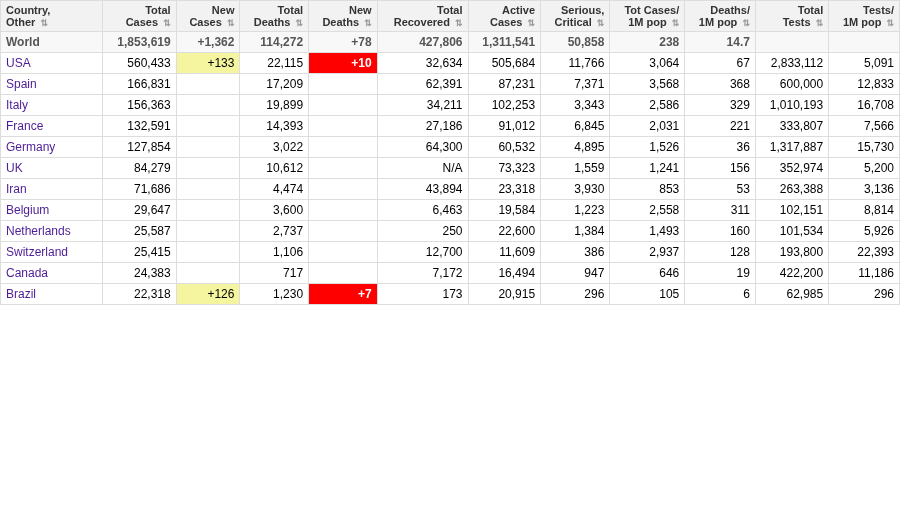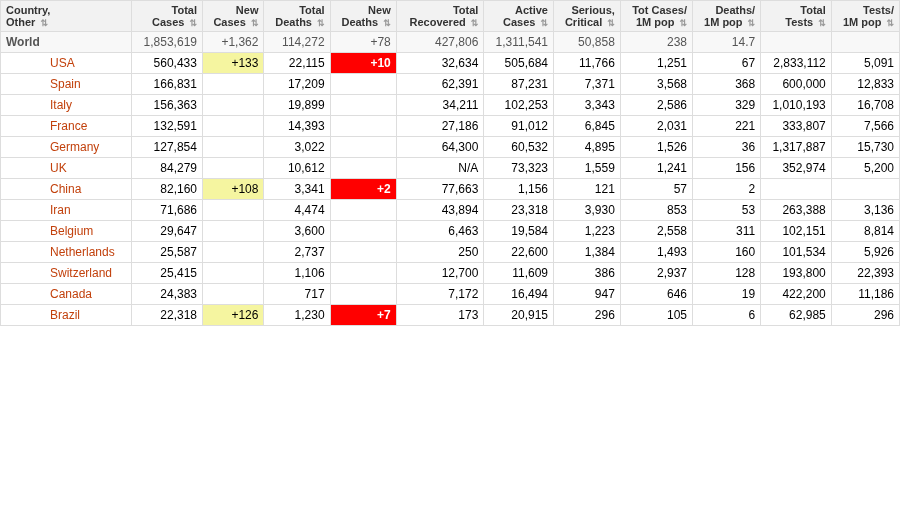--- a/index.html
+++ b/index.html
@@ -5,23 +5,23 @@
     * { margin: 0; padding: 0; box-sizing: border-box; }
     body { font-family: Arial, sans-serif; font-size: 12px; background: #fff; overflow: hidden; }
     
     table { width: 900px; border-collapse: collapse; padding-left: 16px; }
     th, td { border: 1px solid #ddd; padding: 3px 5px; text-align: right; white-space: nowrap; }
     th { background: #f2f2f2; color: #333; font-size: 11px; font-weight: bold; cursor: pointer; position: relative; }
     th .sort-icon { color: #999; font-size: 9px; margin-left: 2px; }
     
     td:first-child, th:first-child { text-align: left; min-width: 90px; }
     
-    tr.world-row td { background: #f8f8f8; font-weight: normal; color: #555; }
-    
-    a { color: #c2410c; text-decoration: none; margin-left: 44px; }
+    tr.world-row td { background: #f8f8f8; font-weight: bold; color: #555; }
+    
+    a { color: #4c1d95; text-decoration: none; }
     
     .new-cases-yellow { background: #f5f5a0 !important; }
     .new-deaths-red { background: #ff0000 !important; color: #fff !important; font-weight: bold; }
   </style>
 </head>
 <body>
 
 <table>
   <thead>
     <tr>
@@ -80,21 +80,21 @@
       </tr>
       <tr>
         <td><a href="#">USA</a></td>
         <td>560,433</td>
         <td class="new-cases-yellow">+133</td>
         <td>22,115</td>
         <td class="new-deaths-red">+10</td>
         <td>32,634</td>
         <td>505,684</td>
         <td>11,766</td>
-        <td>1,251</td>
+        <td>3,064</td>
         <td>67</td>
         <td>2,833,112</td>
         <td>5,091</td>
       </tr>
       <tr>
         <td><a href="#">Spain</a></td>
         <td>166,831</td>
         <td></td>
         <td>17,209</td>
         <td></td>
@@ -154,34 +154,20 @@
         <td></td>
         <td>10,612</td>
         <td></td>
         <td>N/A</td>
         <td>73,323</td>
         <td>1,559</td>
         <td>1,241</td>
         <td>156</td>
         <td>352,974</td>
         <td>5,200</td>
-      </tr>
-      <tr>
-        <td><a href="#">China</a></td>
-        <td>82,160</td>
-        <td class="new-cases-yellow">+108</td>
-        <td>3,341</td>
-        <td class="new-deaths-red">+2</td>
-        <td>77,663</td>
-        <td>1,156</td>
-        <td>121</td>
-        <td>57</td>
-        <td>2</td>
-        <td></td>
-        <td></td>
       </tr>
       <tr>
         <td><a href="#">Iran</a></td>
         <td>71,686</td>
         <td></td>
         <td>4,474</td>
         <td></td>
         <td>43,894</td>
         <td>23,318</td>
         <td>3,930</td>

